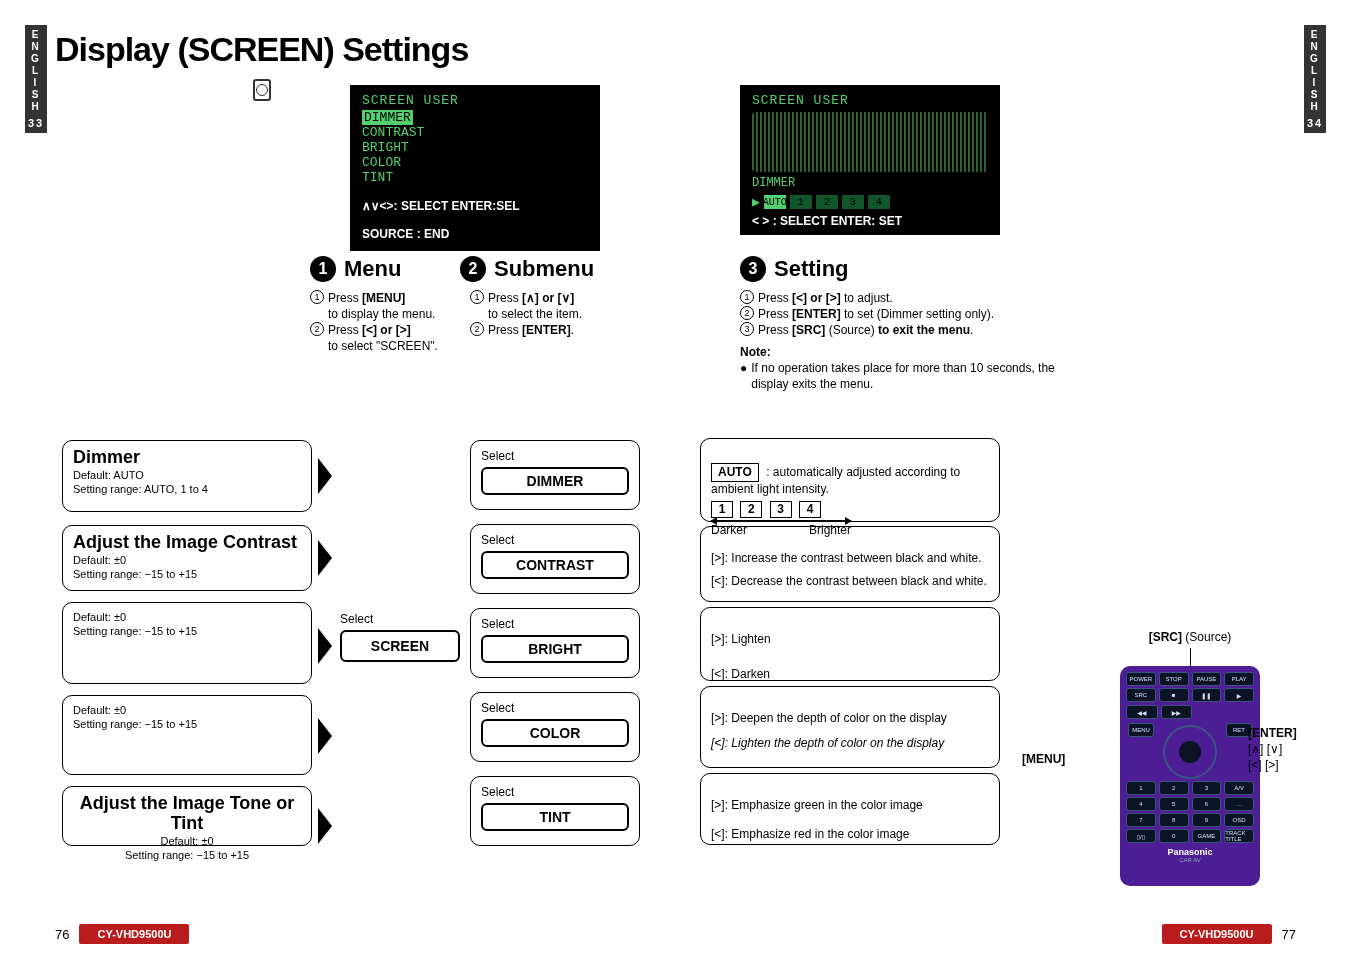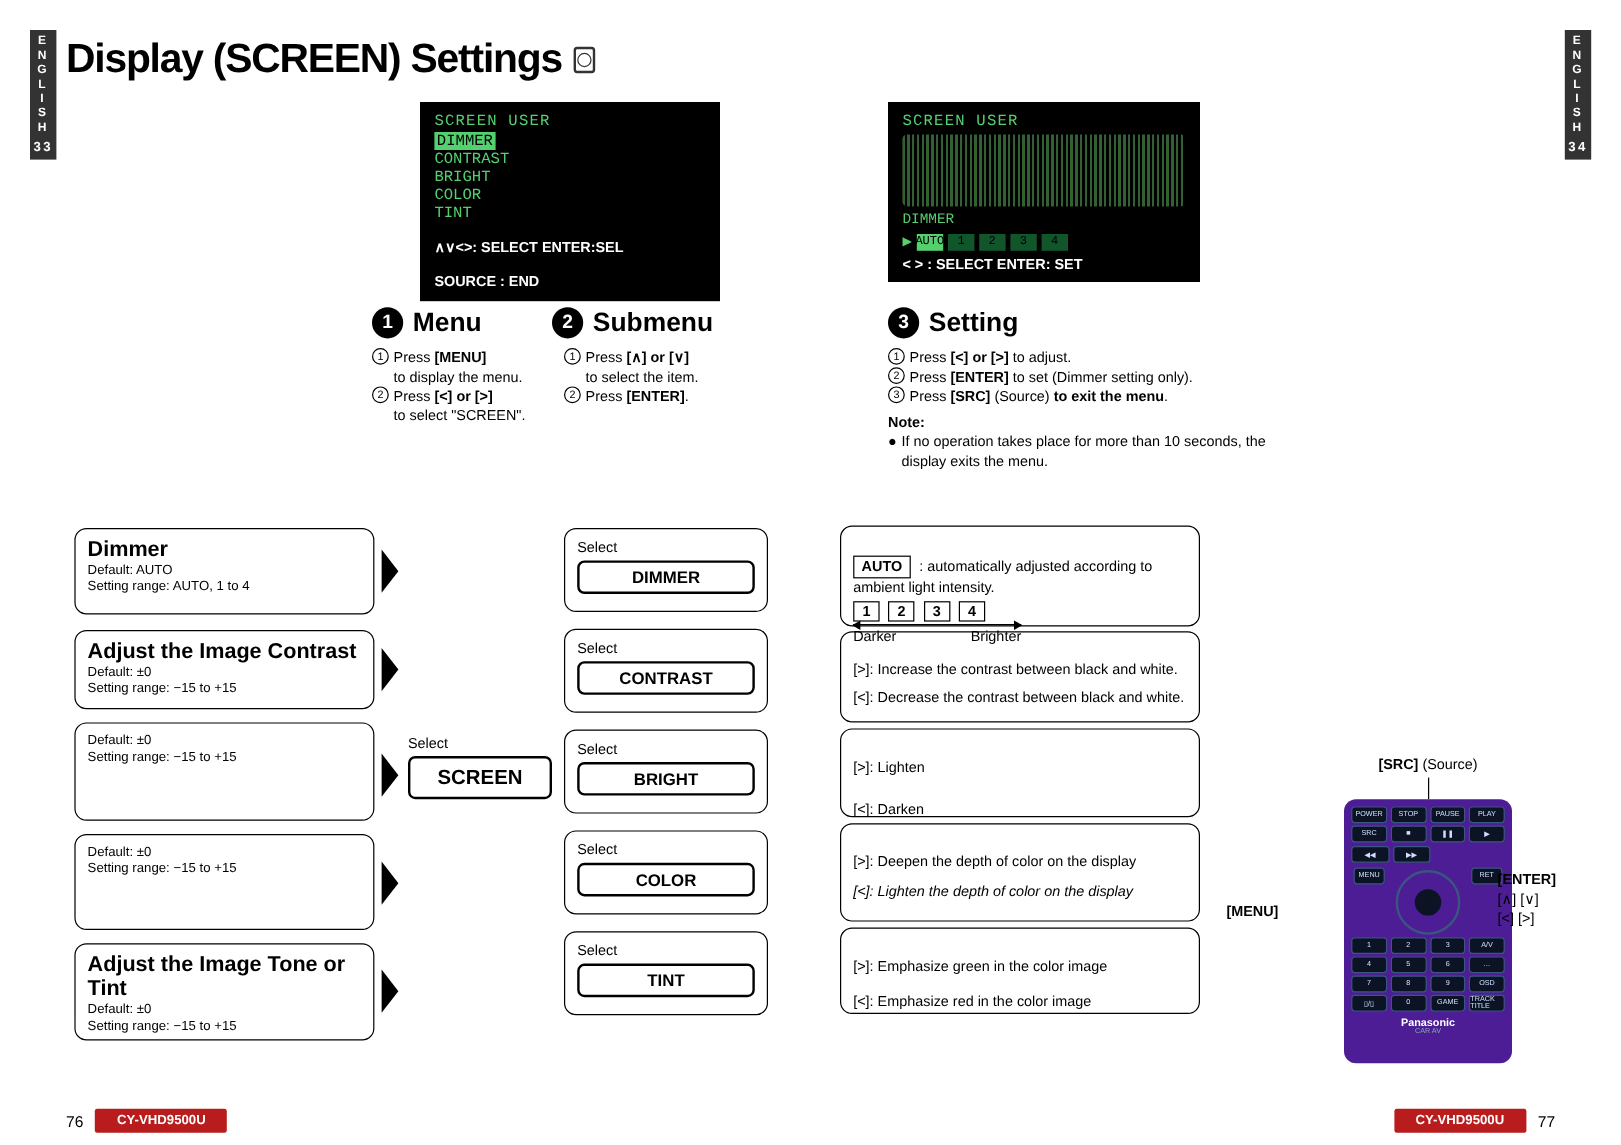--- a/index.html
+++ b/index.html
@@ -31,20 +31,21 @@
   .side-tab .pg { display:block; margin-top:4px; font-size:11px; }
 
   
   .title-row {
     position: absolute;
     top: 30px;
     left: 55px;
     display: flex;
     align-items: center;
     gap: 10px;
+    flex-direction: column;
   }
   .title-row h1 {
     font-size: 34px;
     font-weight: 800;
     font-family: "Arial Narrow", Arial, sans-serif;
     letter-spacing: -1px;
   }
   .disc-icon {
     width: 18px; height: 22px;
     border: 2px solid #333;
@@ -119,21 +120,21 @@
     padding: 6px 10px;
     font-size: 12px;
     background: #fff;
   }
   .opt-card h3 { font-family: "Arial Narrow", Arial; font-size: 18px; font-weight: 800; line-height:20px; }
   .opt-card .meta { font-size: 11px; margin-top: 2px; }
   .opt-dimmer   { top: 440px; height: 72px; }
   .opt-contrast { top: 525px; height: 66px; }
   .opt-bright   { top: 602px; height: 82px; }
   .opt-color    { top: 695px; height: 80px; }
-  .opt-tint     { top: 786px; height: 81px; }
+  .opt-tint     { top: 786px; height: 60px; text-align: center; }
 
   
   .arrow-right {
     position: absolute;
     width: 0; height: 0;
     border-top: 18px solid transparent;
     border-bottom: 18px solid transparent;
     border-left: 14px solid #000;
   }
   .ar1 { top: 458px; left: 318px; }
@@ -145,21 +146,21 @@
   
   .center-screen {
     position: absolute;
     top: 612px; left: 340px;
     width: 120px;
     font-size:12px;
   }
   .center-screen .sel { margin-bottom:4px; }
   .center-screen .box {
     border:2px solid #000; border-radius:6px; text-align:center; padding:6px 0; font-weight:bold;
-    font-size:17px;
+    font-size:14px;
   }
 
   
   .sub-col {
     position:absolute;
     left:470px;
     width:170px;
     border:1px solid #000;
     border-radius:10px;
     padding:8px 10px;

